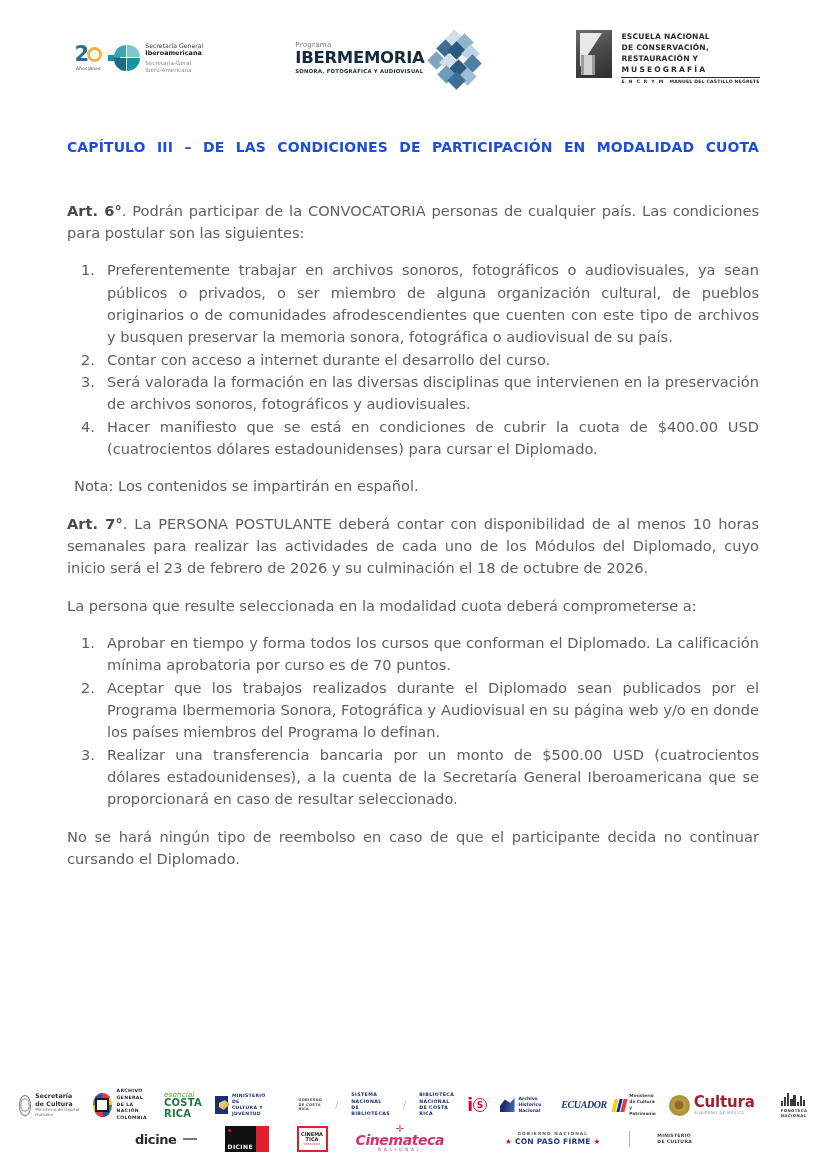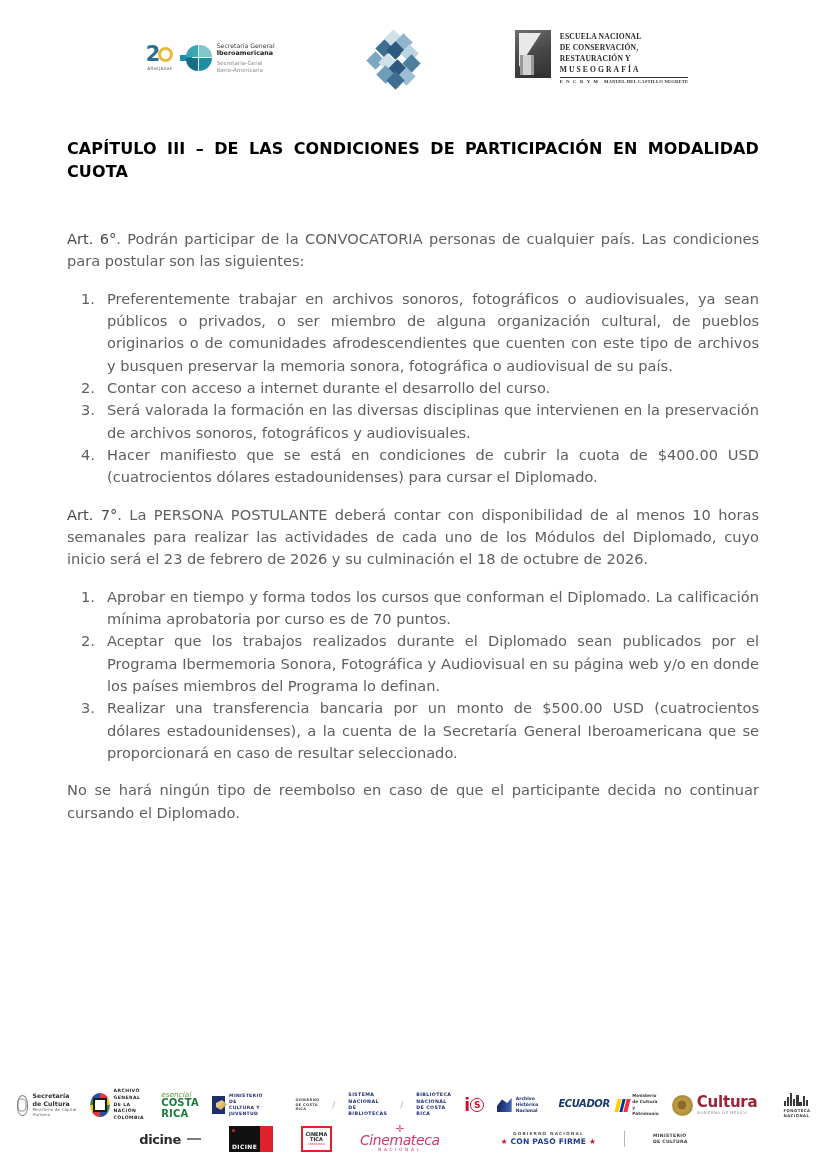--- a/index.html
+++ b/index.html
@@ -162,21 +162,20 @@
     width: 13px;
     height: 13px;
     transform: rotate(45deg);
   }
 
   
   .logo-encrym {
     display: flex;
     align-items: flex-start;
     gap: 9px;
-    font-family: Liberation Serif, serif;
   }
   .encrym-mark {
     width: 36px;
     height: 48px;
     position: relative;
     background: linear-gradient(160deg, #6e6e6e 0%, #4a4a4a 45%, #2e2e2e 100%);
     overflow: hidden;
   }
   .encrym-mark::before {
     content: "";
@@ -221,44 +220,44 @@
   
   .content {
     position: absolute;
     top: 138px;
     left: 67px;
     width: 692px;
   }
 
   h1.chapter-title {
     margin: 0 0 22px 0;
-    font-size: 16px;
+    font-size: 14px;
     font-weight: 700;
-    color: #000000;
+    color: #1d4ed8;
     line-height: 1.42;
     text-align: justify;
     text-justify: inter-word;
     letter-spacing: 0.1px;
   }
   h1.chapter-title::after {
     content: "";
     display: inline-block;
     width: 100%;
     height: 0;
   }
 
   p.para {
     margin: 0 0 15px 0;
     font-size: 14.6px;
     line-height: 1.53;
     color: #5f5f5f;
     text-align: justify;
     text-justify: inter-word;
   }
-  p.para b { color: #4a4a4a; font-weight: 400; }
+  p.para b { color: #4a4a4a; font-weight: 700; }
 
   ol.num-list {
     margin: 0 0 15px 0;
     padding: 0 0 0 40px;
     list-style: none;
     counter-reset: li;
   }
   ol.num-list > li {
     counter-increment: li;
     position: relative;
@@ -379,21 +378,21 @@
   }
 
   .an-mark {
     width: 22px; height: 14px;
     background: linear-gradient(100deg,#1d2f6f 30%, #4a6fc0 100%);
     clip-path: polygon(0 60%, 35% 10%, 70% 35%, 100% 0, 100% 100%, 0 100%);
   }
   .an-txt div { font-size: 4.5px; font-weight: 700; color: #1d2f6f; line-height: 1.35; }
 
   .ec-mark {
-    display: flex; align-items: flex-start; gap: 6px;
+    display: flex; align-items: center; gap: 6px; font-family: Liberation Serif, serif;
   }
   .ec-mark .word {
     font-size: 10px; font-weight: 700; color: #1b3a6b;
     font-style: italic; letter-spacing: -0.4px; line-height: 1;
     position: relative;
   }
   .ec-mark .flag {
     display: flex; gap: 1px; transform: skewX(-14deg);
   }
   .ec-mark .flag span { display: block; width: 3.5px; height: 13px; }
@@ -421,21 +420,21 @@
   .fono-mark span { display: block; width: 2.4px; background: #3a3a3a; }
   .fono-txt { font-size: 3.9px; font-weight: 700; color: #3a3a3a; letter-spacing: 0.4px; margin-top: 2px; }
 
   .cin-mark {
     text-align: center;
   }
   .cin-mark .cruz {
     font-size: 10px; color: #d6336c; line-height: 0.8;
   }
   .cin-mark .w {
-    font-size: 14px; font-style: italic; font-weight: 400; color: #d6336c;
+    font-size: 14px; font-style: italic; font-weight: 700; color: #d6336c;
     letter-spacing: -0.4px; line-height: 1;
   }
   .cin-mark .s {
     font-size: 4.4px; color: #d6336c; letter-spacing: 2.6px; line-height: 1.4;
   }
 
   .cpf { text-align: center; margin-left: 33px; }
   .cpf .a { font-size: 4.3px; font-weight: 700; color: #5a5a5a; letter-spacing: 1.1px; line-height: 1.4; }
   .cpf .b { font-size: 7.6px; font-weight: 700; color: #1f3b8c; letter-spacing: 0.2px; line-height: 1.2; }
   .cpf .b .star { color: #c8102e; }
@@ -487,20 +486,25 @@
       </div>
       <div class="segib-text">
         <div class="l1">Secretaría General</div>
         <div class="l2">Iberoamericana</div>
         <div class="l3">Secretaria-Geral</div>
         <div class="l4">Ibero-Americana</div>
       </div>
     </div>
 
     <div class="logo-iber">
+      <div class="iber-text">
+        <div class="prog">Programa</div>
+        <div class="main">IBERMEMORIA</div>
+        <div class="sub">SONORA, FOTOGRÁFICA Y AUDIOVISUAL</div>
+      </div>
       <div class="iber-mark">
         <i style="left:20px;  top:2px;  background:#cfe0ea;"></i>
         <i style="left:30px;  top:6px;  background:#8fb4cc;"></i>
         <i style="left:11px;  top:12px; background:#3e6f93;"></i>
         <i style="left:22px;  top:14px; background:#2b5a7e;"></i>
         <i style="left:36px;  top:17px; background:#bcd4e3;"></i>
         <i style="left:2px;   top:24px; background:#7ca6c2;"></i>
         <i style="left:14px;  top:26px; background:#cfe0ea;"></i>
         <i style="left:38px;  top:27px; background:#4f7f9f;"></i>
         <i style="left:24px;  top:32px; background:#2b5a7e;"></i>
@@ -534,25 +538,27 @@
       <b>Art. 6°</b><span>. Podrán participar de la CONVOCATORIA personas de cualquier país. Las condiciones para postular son las siguientes:</span>
     </p>
 
     <ol class="num-list">
       <li>Preferentemente trabajar en archivos sonoros, fotográficos o audiovisuales, ya sean públicos o privados, o ser miembro de alguna organización cultural, de pueblos originarios o de comunidades afrodescendientes que cuenten con este tipo de archivos y busquen preservar la memoria sonora, fotográfica o audiovisual de su país.</li>
       <li>Contar con acceso a internet durante el desarrollo del curso.</li>
       <li>Será valorada la formación en las diversas disciplinas que intervienen en la preservación de archivos sonoros, fotográficos y audiovisuales.</li>
       <li>Hacer manifiesto que se está en condiciones de cubrir la cuota de $400.00 USD (cuatrocientos dólares estadounidenses) para cursar el Diplomado.</li>
     </ol>
 
+    <p class="note">Nota: Los contenidos se impartirán en español.</p>
 
     <p class="para">
       <b>Art. 7°</b><span>. La PERSONA POSTULANTE deberá contar con disponibilidad de al menos 10 horas semanales para realizar las actividades de cada uno de los Módulos del Diplomado, cuyo inicio será el 23 de febrero de 2026 y su culminación el 18 de octubre de 2026.</span>
     </p>
 
+    <p class="para">La persona que resulte seleccionada en la modalidad cuota deberá comprometerse a:</p>
 
     <ol class="num-list">
       <li>Aprobar  en tiempo y forma todos los cursos que conforman el Diplomado. La calificación mínima aprobatoria por curso es de 70 puntos.</li>
       <li>Aceptar que los trabajos realizados durante el Diplomado sean publicados por el Programa Ibermemoria Sonora, Fotográfica y Audiovisual en su página web y/o en donde los países miembros del Programa lo definan.</li>
       <li>Realizar una transferencia bancaria por un monto de $500.00 USD (cuatrocientos dólares estadounidenses), a la cuenta de la Secretaría General Iberoamericana que se proporcionará en caso de resultar seleccionado.</li>
     </ol>
 
     <p class="para">No se hará ningún tipo de reembolso en caso de que el participante decida no continuar cursando el Diplomado.</p>
 
   </div>

